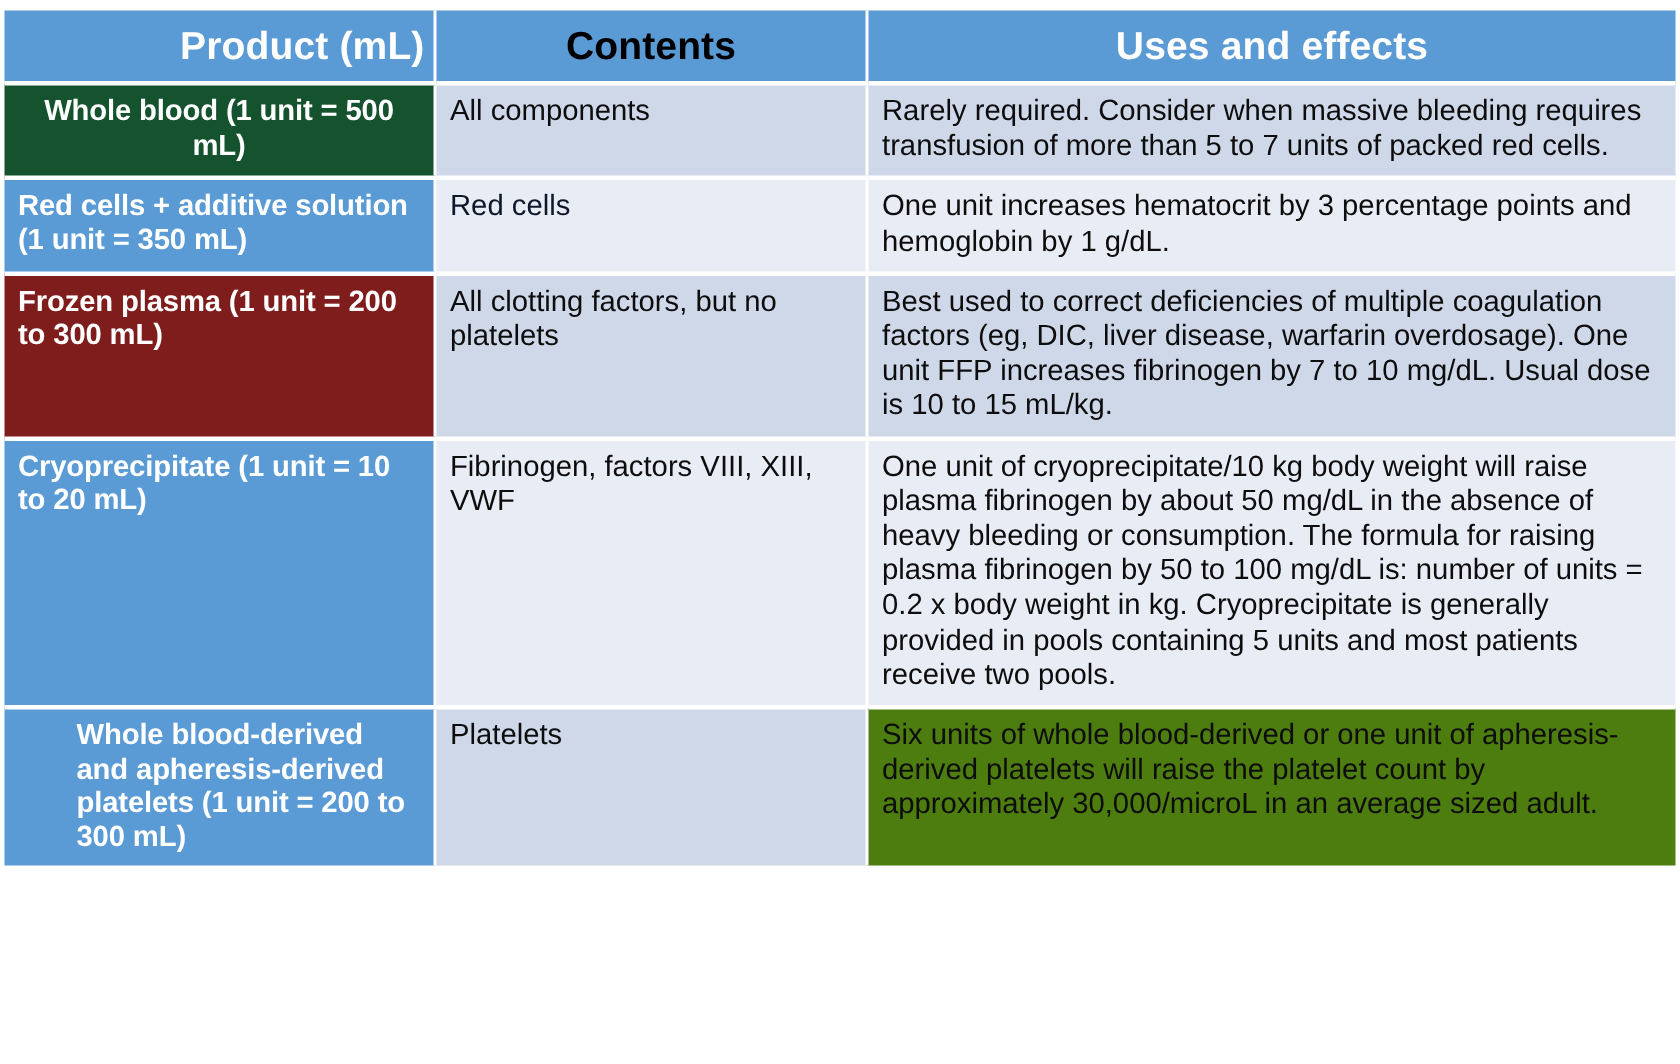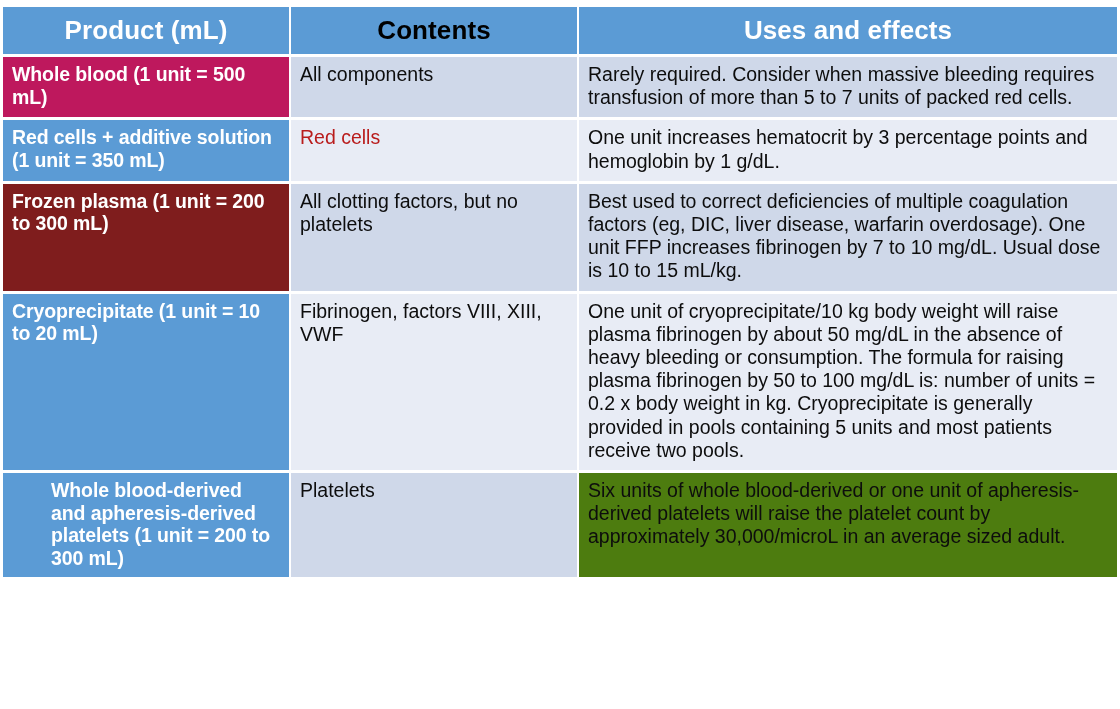--- a/index.html
+++ b/index.html
@@ -82,36 +82,36 @@
 
 <div id="table-wrap">
   <table class="blood-table">
     <colgroup>
       <col class="c-product">
       <col class="c-contents">
       <col class="c-uses">
     </colgroup>
     <thead>
       <tr>
-        <th style="background: rgb(91, 155, 213); color: rgb(255, 255, 255); border-right-color: rgb(255, 255, 255); border-bottom-color: rgb(255, 255, 255);">Product (mL)</th>
+        <th style="background: rgb(91, 155, 213); color: rgb(255, 255, 255); border-right-color: rgb(255, 255, 255); border-bottom-color: rgb(255, 255, 255); text-align: right;">Product (mL)</th>
         <th style="background: rgb(91, 155, 213); color: #000000; border-right-color: rgb(255, 255, 255); border-bottom-color: rgb(255, 255, 255);">Contents</th>
         <th style="background: rgb(91, 155, 213); color: rgb(255, 255, 255); border-right-color: rgb(255, 255, 255); border-bottom-color: rgb(255, 255, 255);">Uses and effects</th>
       </tr>
     </thead>
     <tbody>
 
       <tr class="band-dark">
-        <td class="product-cell" style="background: #be185d; color: rgb(255, 255, 255); border-right-color: rgb(255, 255, 255); border-bottom-color: rgb(255, 255, 255);">Whole blood (1 unit = 500 mL)</td>
+        <td class="product-cell" style="background: #14532d; color: rgb(255, 255, 255); border-right-color: rgb(255, 255, 255); border-bottom-color: rgb(255, 255, 255); text-align: center;">Whole blood (1 unit = 500 mL)</td>
         <td class="data-cell" style="background: rgb(207, 216, 233); color: rgb(13, 13, 13); border-right-color: rgb(255, 255, 255); border-bottom-color: rgb(255, 255, 255);">All components</td>
         <td class="data-cell" style="background: rgb(207, 216, 233); color: rgb(13, 13, 13); border-right-color: rgb(255, 255, 255); border-bottom-color: rgb(255, 255, 255);">Rarely required. Consider when massive bleeding requires transfusion of  more than 5 to 7 units of packed red cells.</td>
       </tr>
 
       <tr class="band-light">
         <td class="product-cell" style="background: rgb(91, 155, 213); color: rgb(255, 255, 255); border-right-color: rgb(255, 255, 255); border-bottom-color: rgb(255, 255, 255);">Red cells + additive solution (1 unit = 350 mL)</td>
-        <td class="data-cell" style="background: rgb(232, 236, 245); color: #b91c1c; border-right-color: rgb(255, 255, 255); border-bottom-color: rgb(255, 255, 255);">Red cells</td>
+        <td class="data-cell" style="background: rgb(232, 236, 245); color: #0f172a; border-right-color: rgb(255, 255, 255); border-bottom-color: rgb(255, 255, 255);">Red cells</td>
         <td class="data-cell" style="background: rgb(232, 236, 245); color: rgb(13, 13, 13); border-right-color: rgb(255, 255, 255); border-bottom-color: rgb(255, 255, 255);">One unit increases hematocrit by 3 percentage points and hemoglobin by 1 g/dL.</td>
       </tr>
 
       <tr class="band-dark">
         <td class="product-cell" style="background: #7f1d1d; color: rgb(255, 255, 255); border-right-color: rgb(255, 255, 255); border-bottom-color: rgb(255, 255, 255);">Frozen plasma (1 unit = 200 to 300 mL)</td>
         <td class="data-cell" style="background: rgb(207, 216, 233); color: rgb(13, 13, 13); border-right-color: rgb(255, 255, 255); border-bottom-color: rgb(255, 255, 255);">All clotting factors, but no platelets</td>
         <td class="data-cell" style="background: rgb(207, 216, 233); color: rgb(13, 13, 13); border-right-color: rgb(255, 255, 255); border-bottom-color: rgb(255, 255, 255);">Best used to correct deficiencies of multiple coagulation factors (eg, DIC, liver disease, warfarin overdosage). One unit FFP increases fibrinogen by 7 to 10 mg/dL. Usual dose is 10 to 15 mL/kg.</td>
       </tr>
 
       <tr class="band-light">

